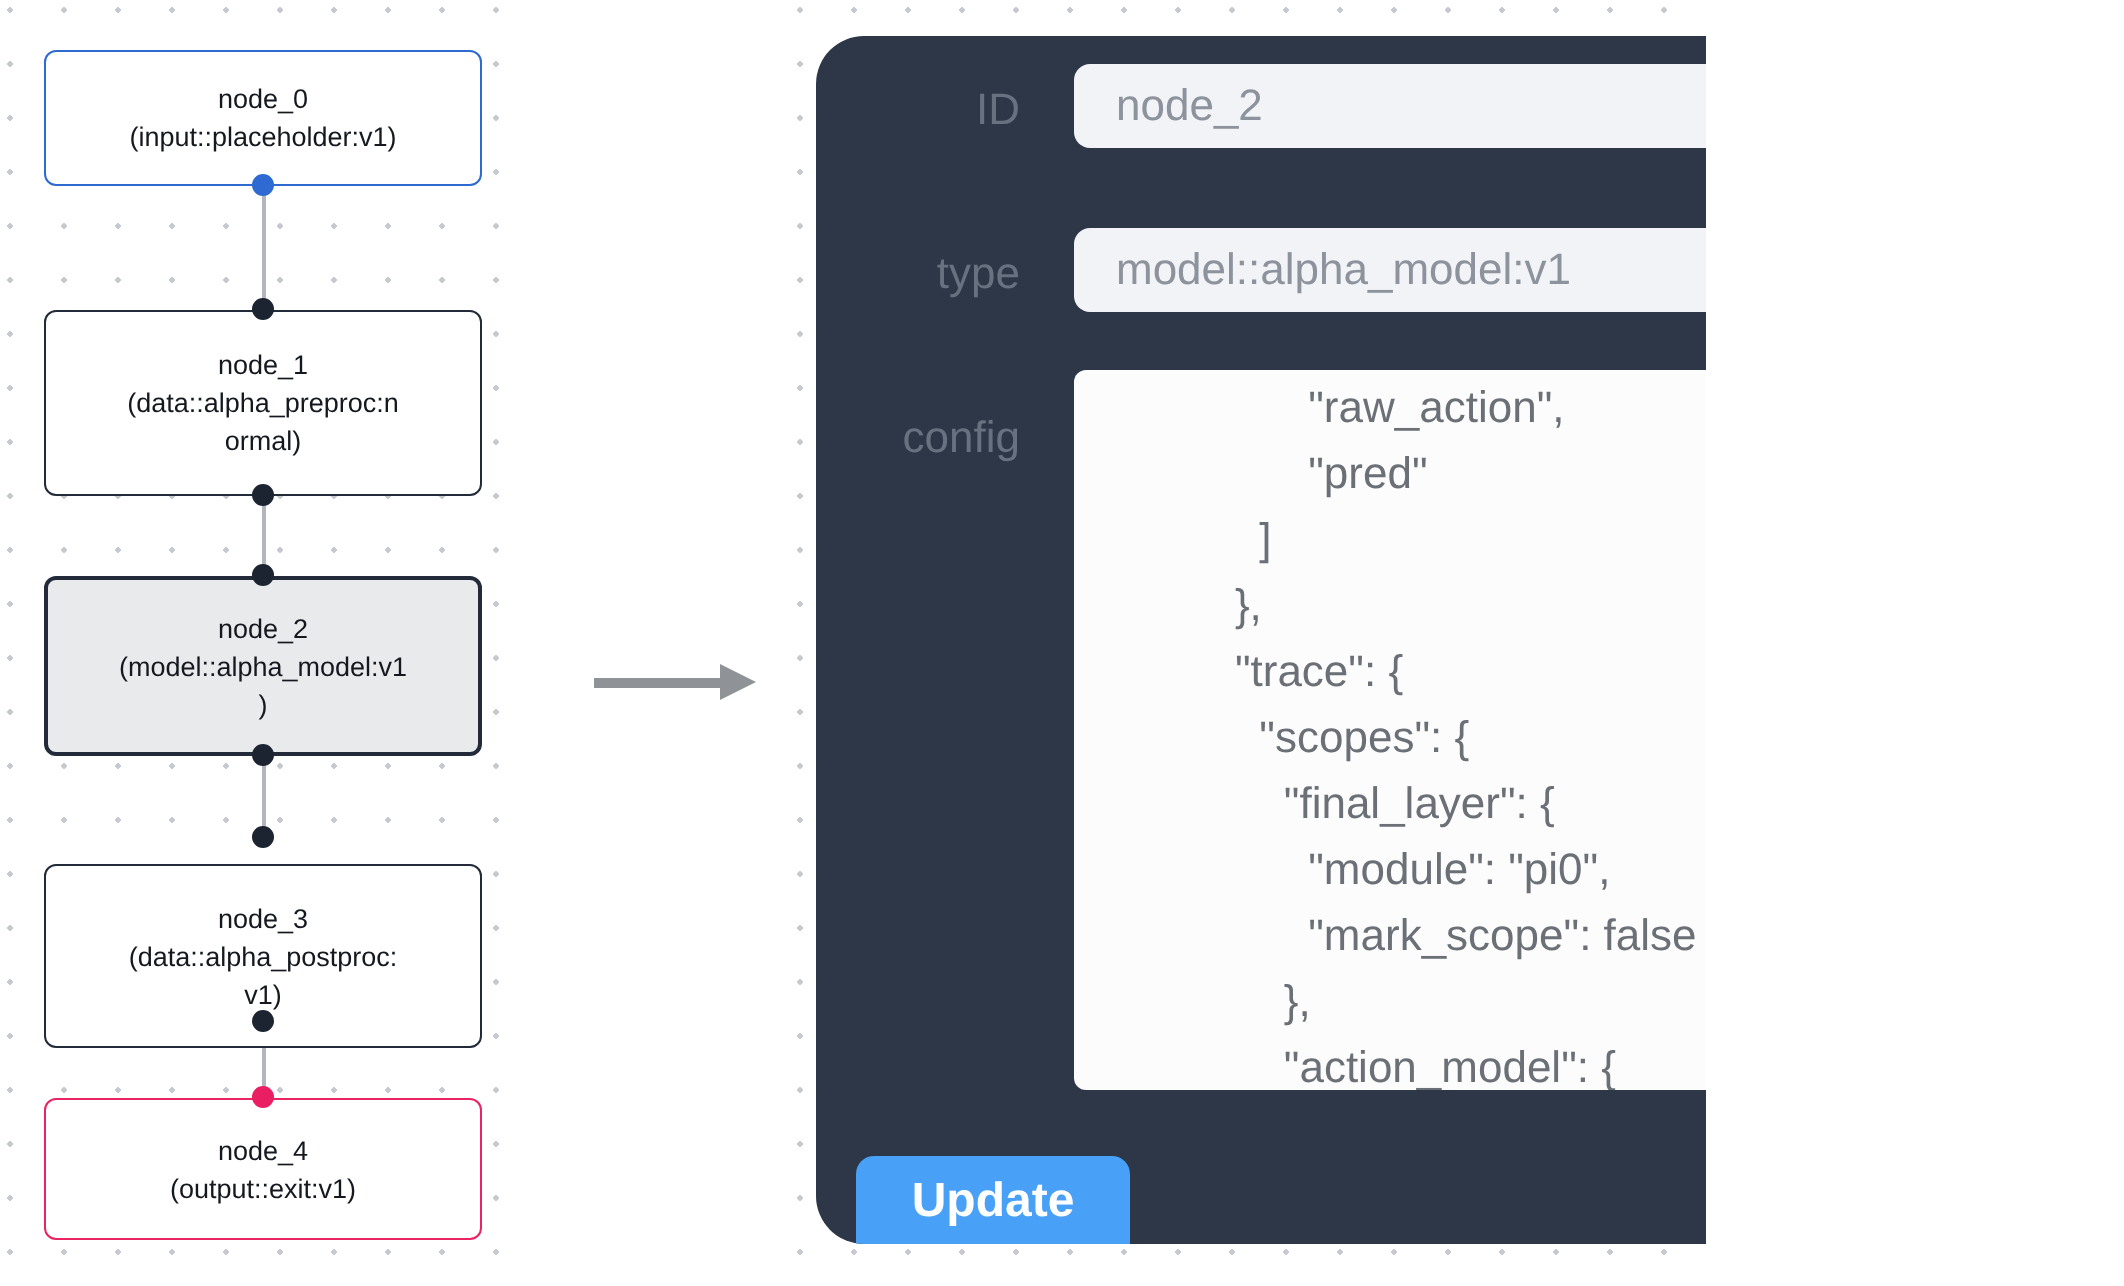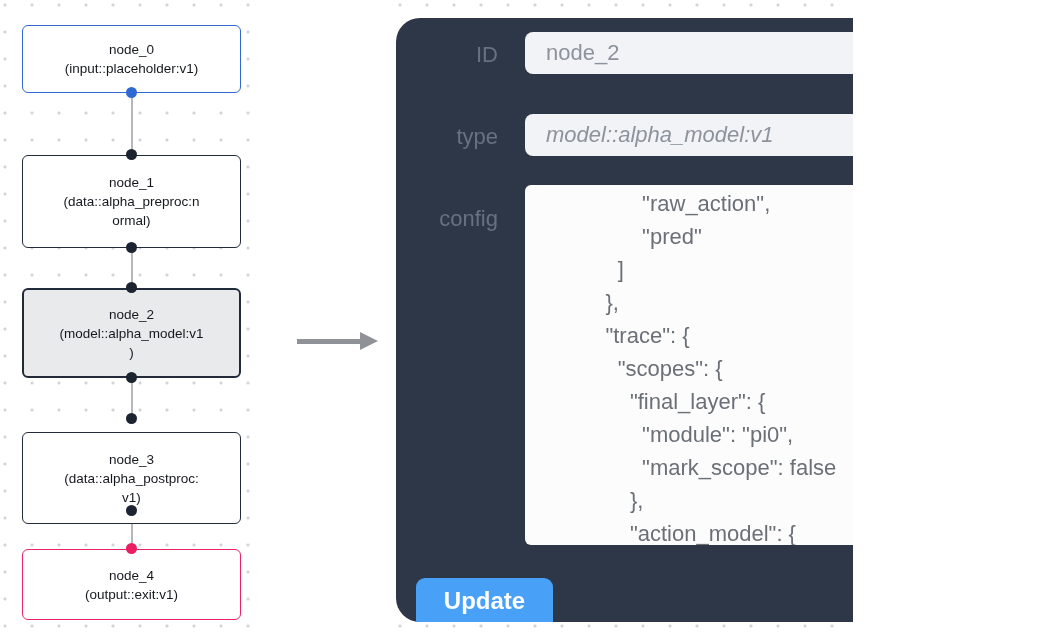--- a/index.html
+++ b/index.html
@@ -29,21 +29,21 @@
 
   
   #arrow-label{position:absolute;left:295px;top:300px;width:82px;text-align:center;
                font-size:28px;color:#141414;}
   #arrow-line{position:absolute;left:297px;top:339px;width:64px;height:5px;background:#8f9398;}
   #arrow-head{position:absolute;left:360px;top:332px;width:0;height:0;
               border-left:18px solid #8f9398;border-top:9.5px solid transparent;
               border-bottom:9.5px solid transparent;}
 
   
-  #panel{position:absolute;left:396px;top:18px;width:638px;height:604px;background:#2d3748;
+  #panel{position:absolute;left:408px;top:18px;width:638px;height:604px;background:#2d3748;
          border-radius:24px;overflow:hidden;}
   .plabel{position:absolute;left:0;width:102px;text-align:right;font-size:22px;color:#687180;}
   .pinput{position:absolute;left:129px;width:493px;height:42px;box-sizing:border-box;
           background:#f1f3f6;border:none;outline:none;border-radius:8px;
           font-family:"Liberation Sans",sans-serif;font-size:22px;color:#8d939d;
           padding:0 0 0 21px;}
   #config-box{position:absolute;left:129px;top:167px;width:493px;height:360px;
               background:#fcfcfd;border-radius:6px;overflow:hidden;}
   #config-pre{margin:0;padding:2px 30px 0 56px;font-family:"Liberation Sans",sans-serif;
               font-size:22px;line-height:33px;color:#6b7077;white-space:pre;}
@@ -104,21 +104,21 @@
   <div class="port pink" style="left:126px;top:543px;"></div>
 
   <div id="arrow-line"></div>
   <div id="arrow-head"></div>
 
   <div id="panel">
     <div class="plabel" style="top:24px;">ID</div>
     <input class="pinput" style="top: 14px;" readonly="" value="node_2">
 
     <div class="plabel" style="top:106px;">type</div>
-    <input class="pinput" style="top: 96px; font-style: italic;" readonly="" value="model::alpha_model:v1">
+    <input class="pinput" style="top: 96px;" readonly="" value="model::alpha_model:v1">
 
     <div class="plabel" style="top:188px;">config</div>
     <div id="config-box">
       <pre id="config-pre">          "raw_action",
           "pred"
       ]
     },
     "trace": {
       "scopes": {
         "final_layer": {

